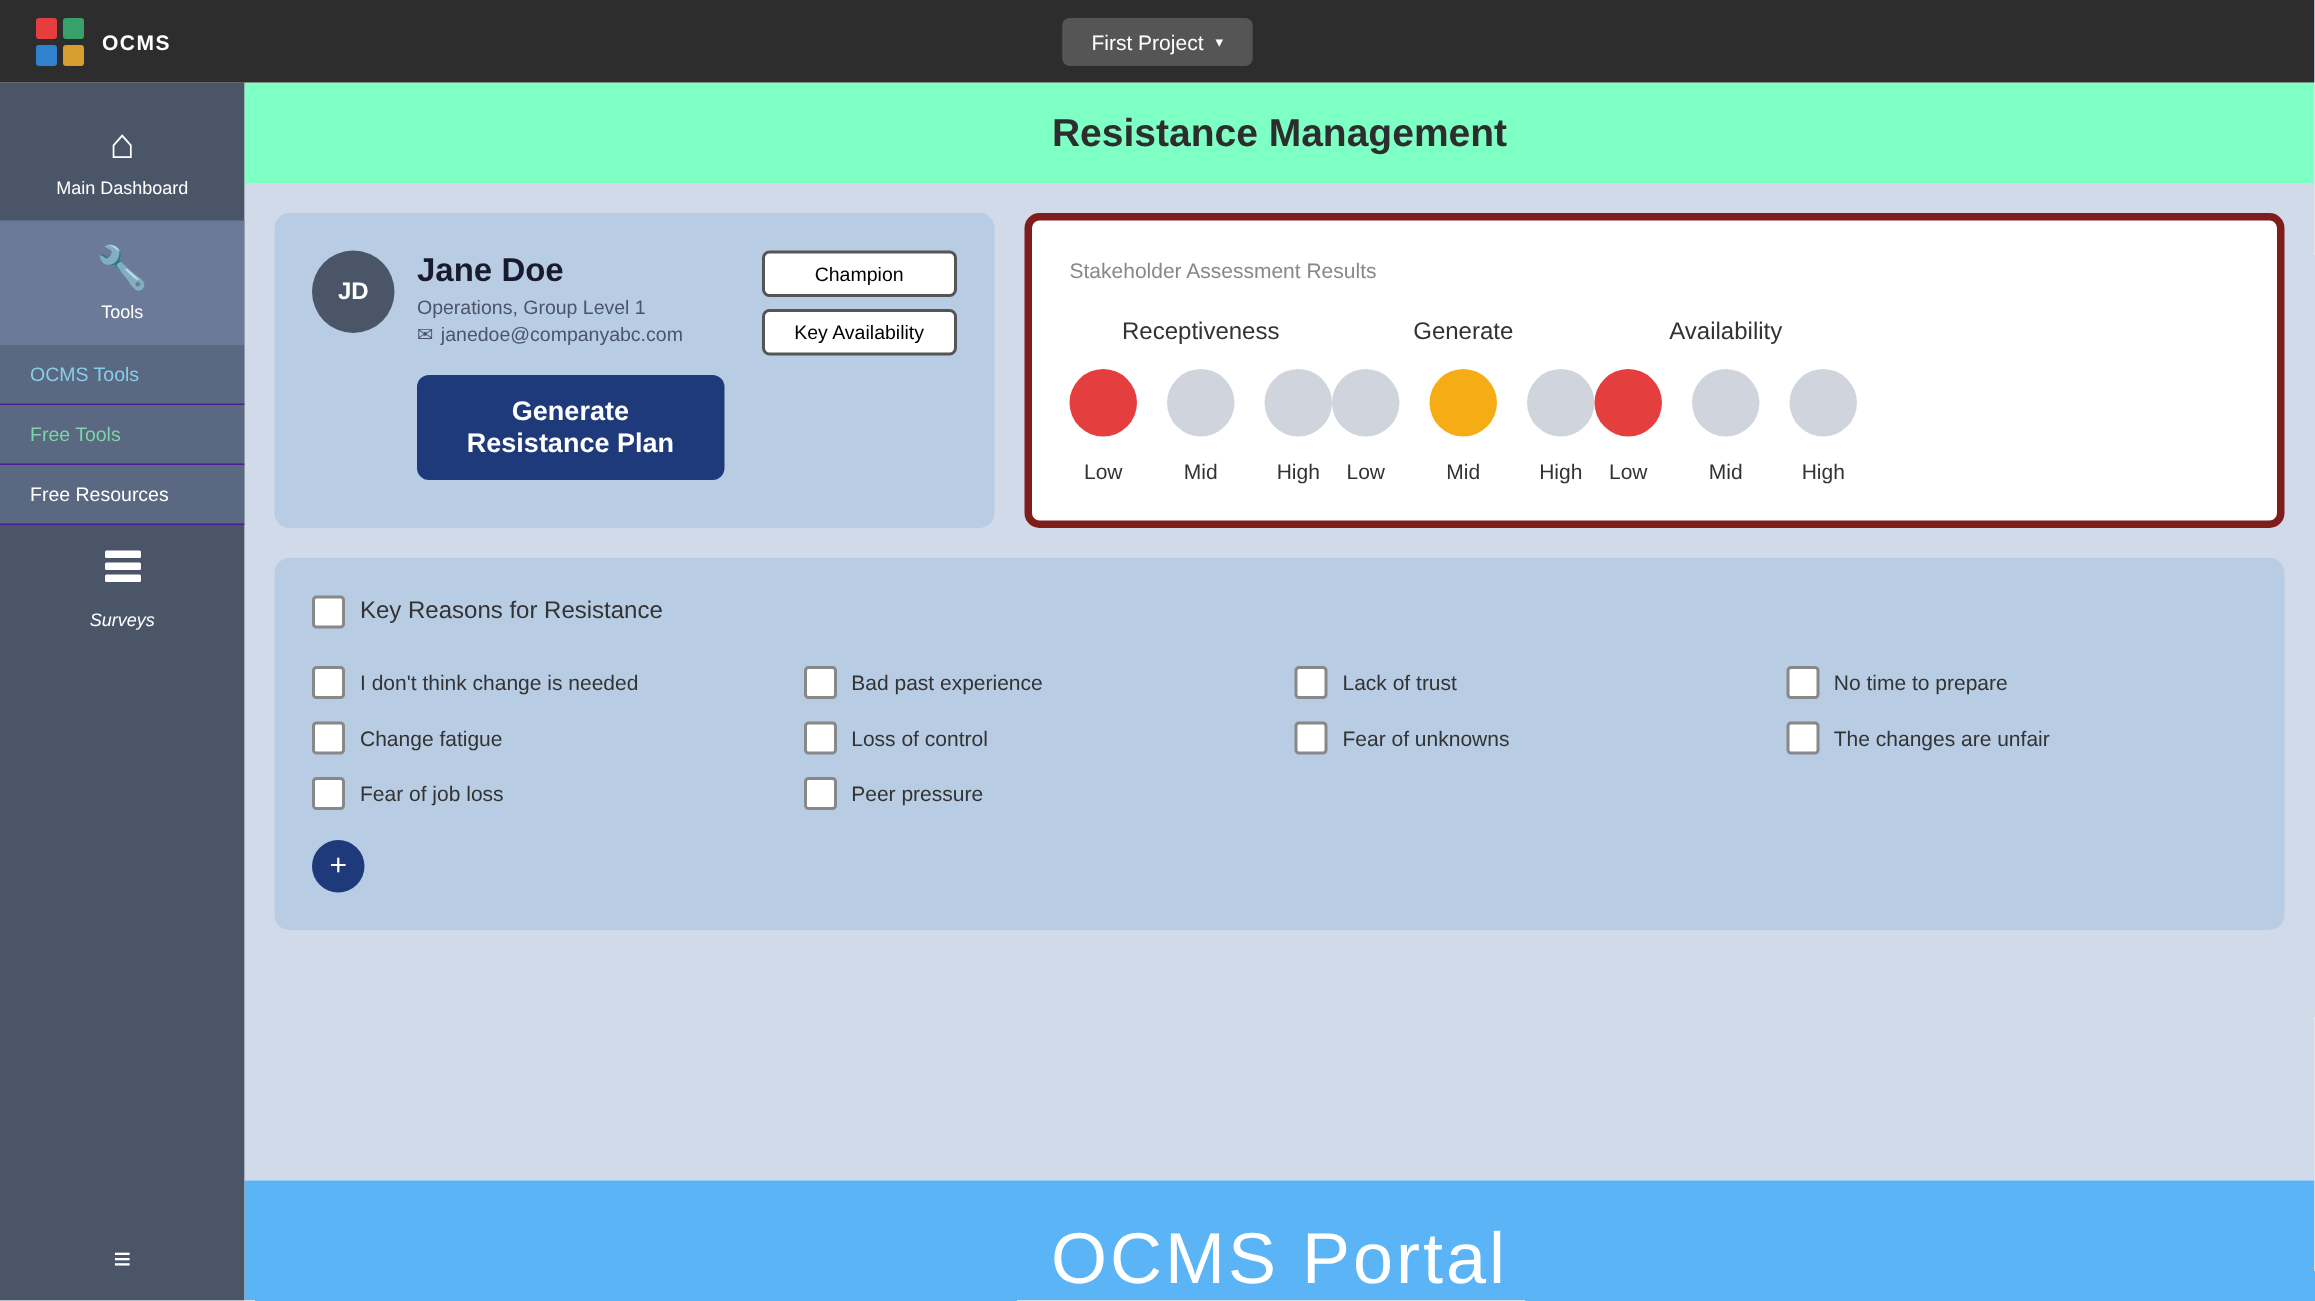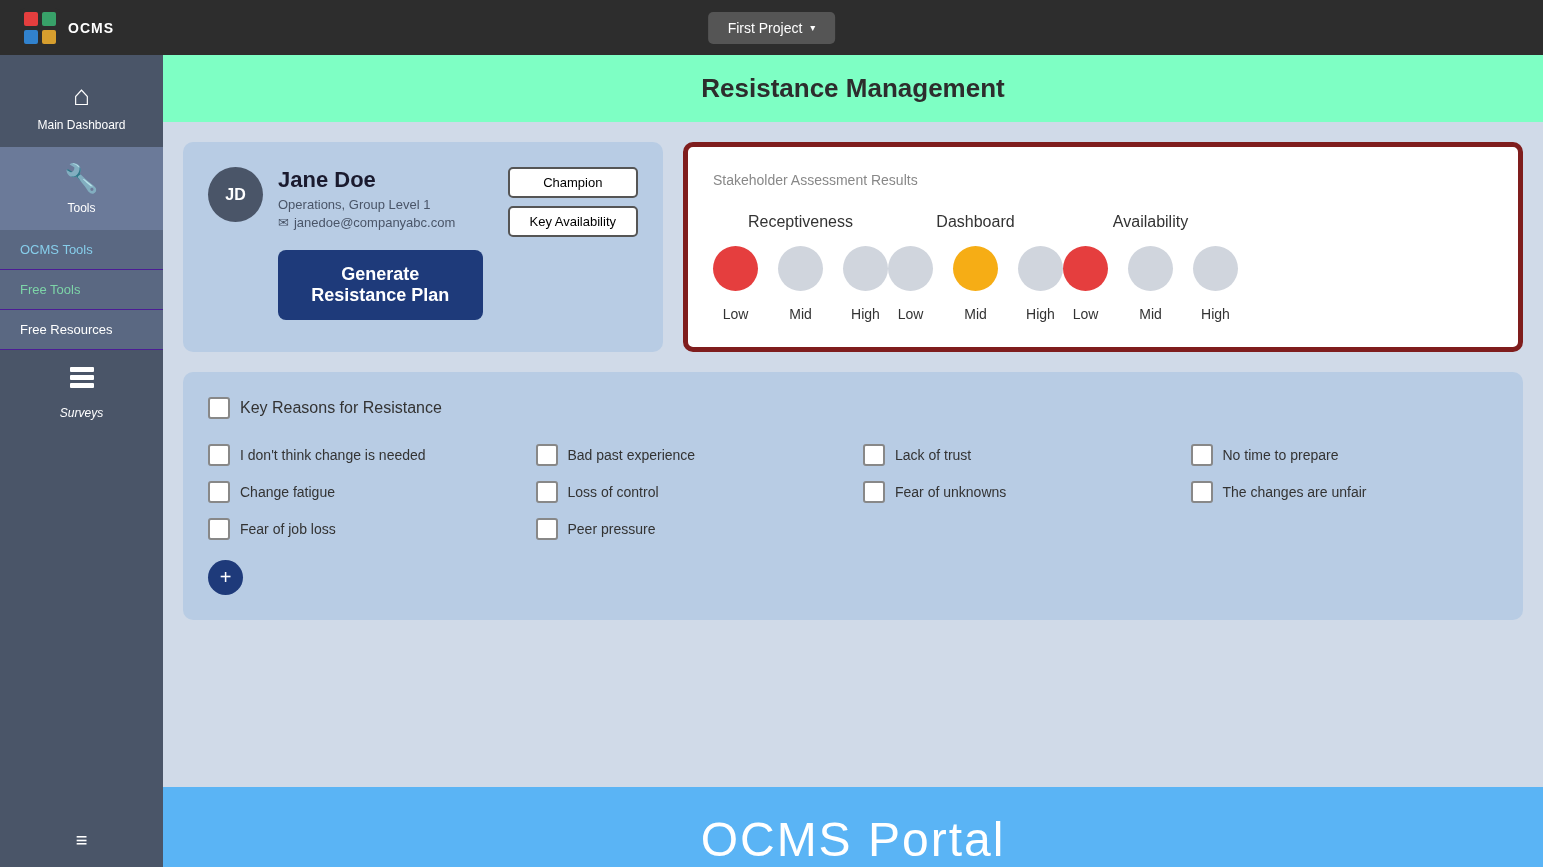--- a/index.html
+++ b/index.html
@@ -444,21 +444,21 @@
                 <div class="radio-circle unselected"></div>
               </div>
               <div class="radio-labels">
                 <span class="radio-label">Low</span>
                 <span class="radio-label">Mid</span>
                 <span class="radio-label">High</span>
               </div>
             </div>
 
             <div class="assessment-category">
-              <div class="category-label">Dashboard</div>
+              <div class="category-label">Generate</div>
               <div class="radio-group">
                 <div class="radio-circle unselected"></div>
                 <div class="radio-circle selected-yellow"></div>
                 <div class="radio-circle unselected"></div>
               </div>
               <div class="radio-labels">
                 <span class="radio-label">Low</span>
                 <span class="radio-label">Mid</span>
                 <span class="radio-label">High</span>
               </div>

